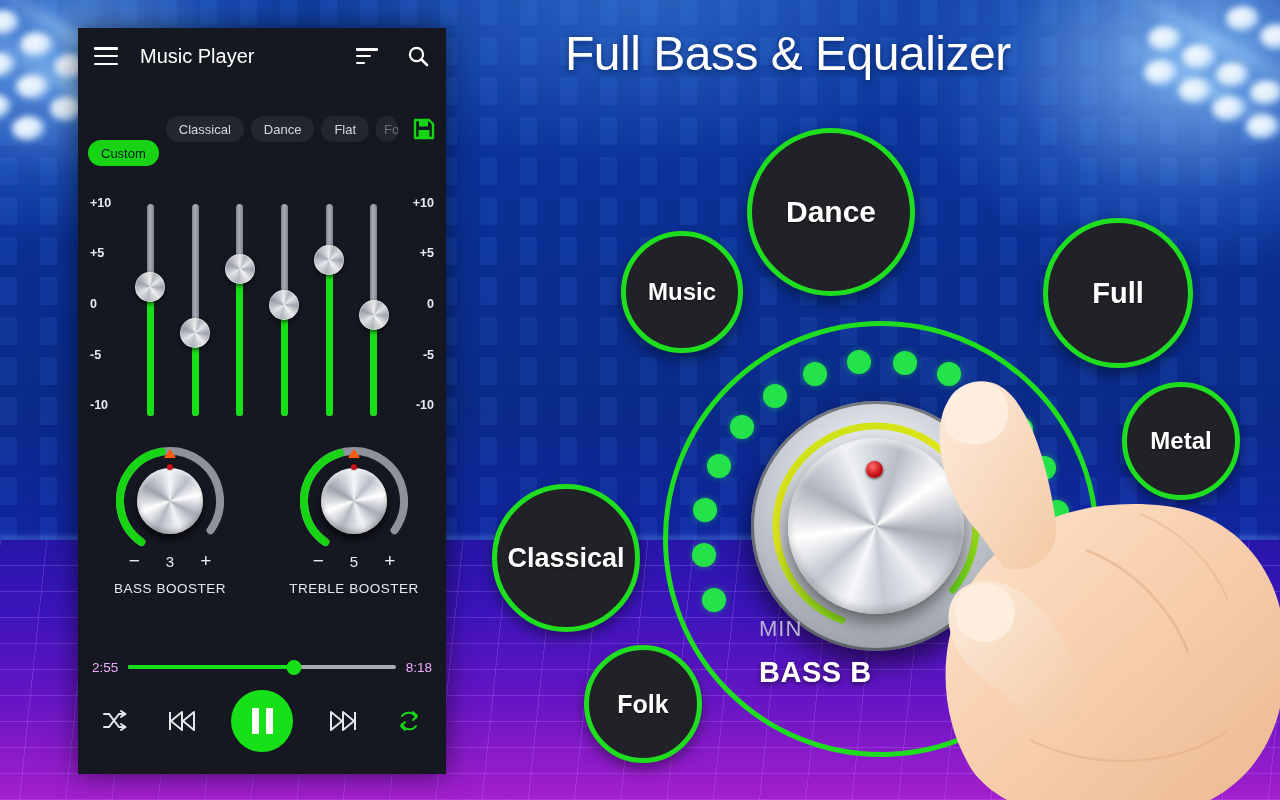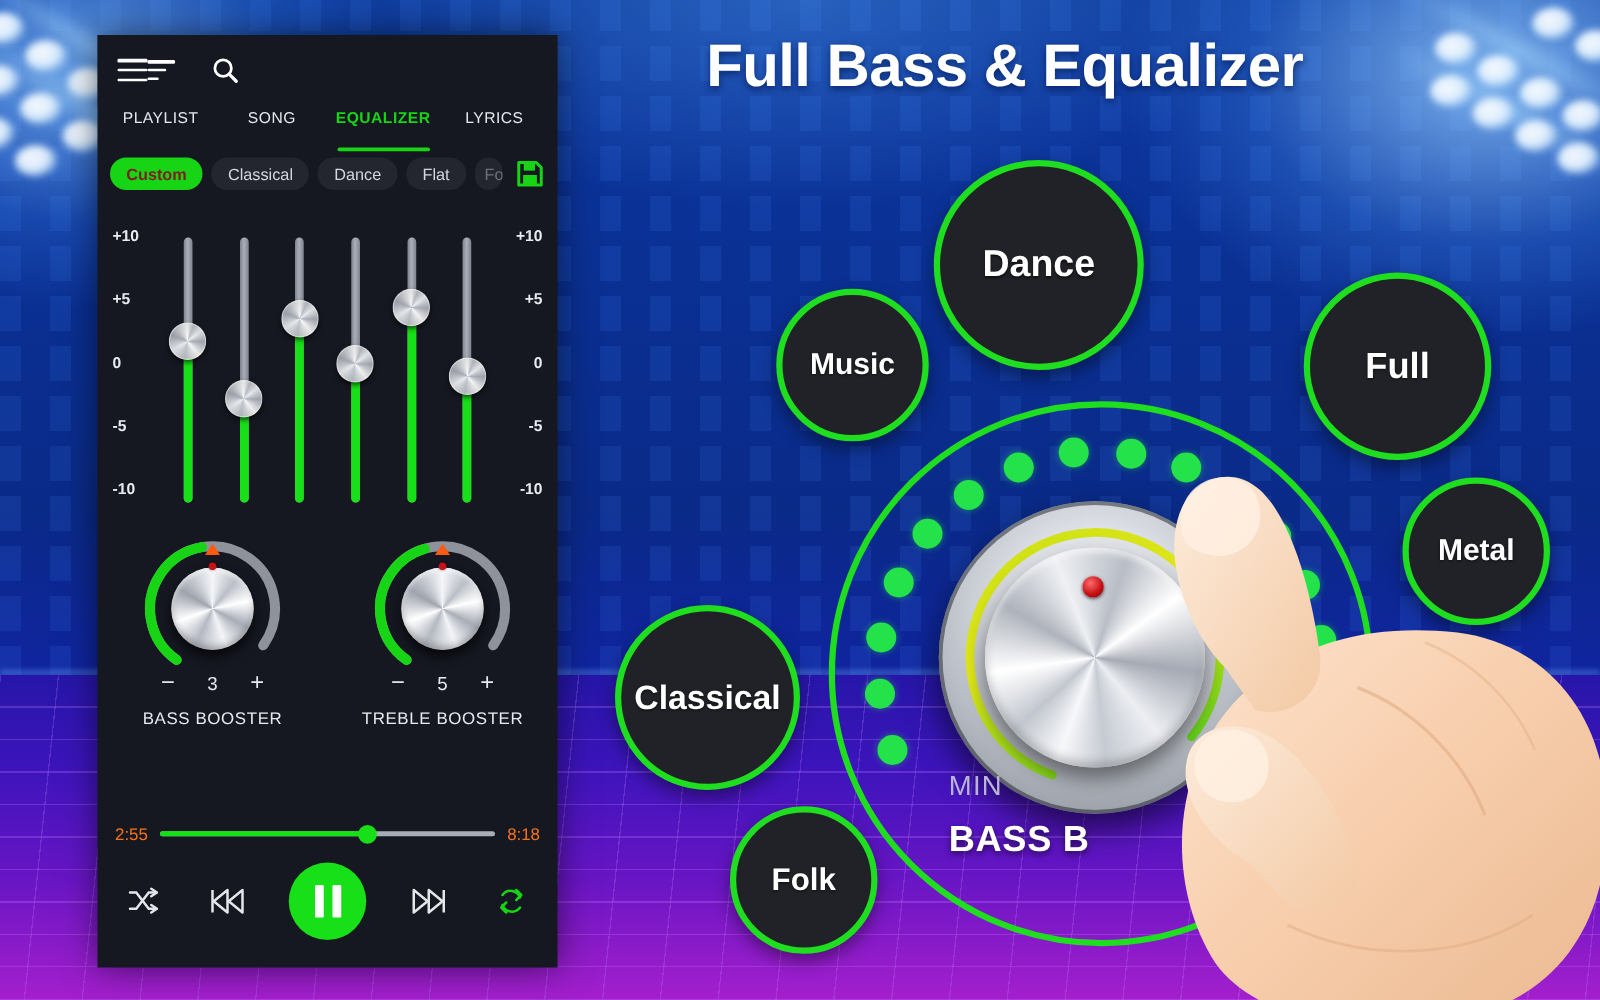--- a/index.html
+++ b/index.html
@@ -61,21 +61,21 @@
   }
   .bg-horizon {
     position:absolute; left:0; top:536px; width:1280px; height:8px;
     background:linear-gradient(180deg, rgba(120,180,255,.45), rgba(60,30,190,0));
     filter:blur(2px);
   }
 
   
   .headline {
     position:absolute; left:565px; top:26px; width:660px;
-    color:#ffffff; font-size:48px; font-weight:bold; letter-spacing:-0.5px;
+    color:#ffffff; font-size:48px; font-weight:normal; letter-spacing:-0.5px;
     text-shadow:0 2px 6px rgba(0,20,70,.65);
     white-space:nowrap;
   }
 
   
   .phone {
     position:absolute; left:78px; top:28px; width:368px; height:746px;
     background:#151821;
     box-shadow:0 0 26px rgba(0,0,0,.55);
     overflow:hidden;
@@ -107,21 +107,21 @@
 
   .chips {
     display:flex; align-items:center; gap:7px; padding:8px 10px 10px 10px;
     overflow:hidden;
   }
   .chip {
     height:26px; padding:0 13px; border-radius:14px;
     background:#23262f; color:#d4d7de; font-size:13px;
     display:flex; align-items:center; white-space:nowrap; flex:0 0 auto;
   }
-  .chip.active { background:#17d515; color:#7f1d1d; font-weight:bold; }
+  .chip.active { background:#17d515; color:#0f172a; font-weight:normal;margin-top:48px; }
   .chip.clipped { max-width:22px; overflow:hidden; color:#6b707c; padding:0 8px; }
   .ic-save { margin-left:auto; flex:0 0 auto; }
 
   
   .eq-panel { position:relative; height:250px; margin:2px 0 0 0; }
   .eq-scale { position:absolute; color:#e9ebf0; font-size:12.5px; font-weight:bold; }
   .eq-scale.l { left:12px; } .eq-scale.r { right:12px; }
 
   .eq-rows { position:absolute; left:50px; right:50px; top:26px; height:212px; display:flex; }
   .eq-col { flex:1; position:relative; display:flex; justify-content:center; }
@@ -154,21 +154,21 @@
   }
   .knob-dot { position:absolute; width:6px; height:6px; border-radius:50%; background:#c7121a; box-shadow:0 0 2px rgba(0,0,0,.6); }
   .knob-tri { position:absolute; width:0;height:0; border-left:6px solid transparent; border-right:6px solid transparent; border-bottom:9px solid #ff5a0d; }
   .knob-ctrl { display:flex; align-items:center; gap:26px; margin-top:2px; color:#e7e9ee; font-size:15px; }
   .knob-ctrl .sgn { font-size:19px; }
   .booster-label { color:#e7e9ee; font-size:13.5px; letter-spacing:.5px; margin-top:9px; }
 
   
   .player { position:absolute; left:0; right:0; bottom:0; padding:0 14px 22px 14px; }
   .seek-row { display:flex; align-items:center; gap:10px; margin-bottom:14px; }
-  .seek-time { color:#f97316; font-size:13.5px; }
+  .seek-time { color:#f0abfc; font-size:13.5px; }
   .seek { position:relative; flex:1; height:18px; display:flex; align-items:center; }
   .seek-bg { position:absolute; left:0; right:0; height:4px; background:#a7acb6; border-radius:2px; }
   .seek-fg { position:absolute; left:0; height:4px; background:#18e018; border-radius:2px; }
   .seek-knob { position:absolute; width:15px; height:15px; border-radius:50%; background:#18e018; transform:translateX(-50%); }
   .ctrls { display:flex; align-items:center; justify-content:space-between; padding:0 6px; }
   .ctrl-btn { width:34px; height:34px; display:flex; align-items:center; justify-content:center; }
   .play-btn {
     width:62px; height:62px; border-radius:50%; background:#18e018;
     display:flex; align-items:center; justify-content:center; gap:7px;
   }
@@ -351,37 +351,32 @@
   </svg>
 
   <div class="phone">
 
     <div class="app-bar">
       <div class="ic-hamb">
         <span></span>
           <span></span>
           <span></span>
       </div>
+      <div class="app-title">Music Player</div>
       <div class="ic-sort">
         <span></span>
           <span></span>
           <span></span>
       </div>
       <svg class="ic-search" viewBox="0 0 24 24">
         <circle cx="10.5" cy="10.5" r="6.6" fill="none" stroke="#fff" stroke-width="2.2"></circle>
         <line x1="15.3" y1="15.3" x2="21" y2="21" stroke="#fff" stroke-width="2.6" stroke-linecap="round"></line>
       </svg>
     </div>
 
-    <div class="tabs" id="tabs">
-        <div class="tab">PLAYLIST</div>
-        <div class="tab">SONG</div>
-        <div class="tab active">EQUALIZER</div>
-        <div class="tab">LYRICS</div>
-      </div>
 
     <div class="chips" id="chips">
       <div class="chip active">Custom</div>
         <div class="chip">Classical</div>
         <div class="chip">Dance</div>
         <div class="chip">Flat</div>
         <div class="chip clipped">Folk</div>
         <svg class="ic-save" width="24" height="24" viewBox="0 0 24 24">
         <path d="M3 3 H17 L21 7 V21 H3 Z" fill="none" stroke="#17d515" stroke-width="2.4" stroke-linejoin="round"></path>
         <rect x="7" y="3.5" width="9" height="6" fill="#17d515"></rect>

